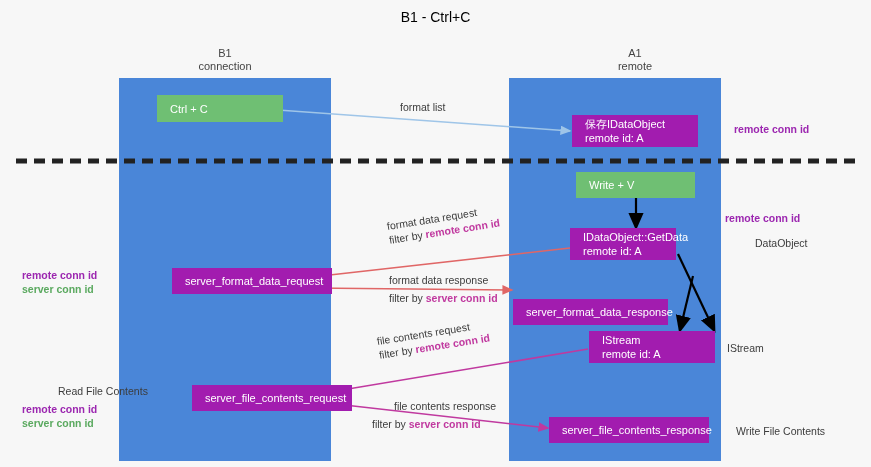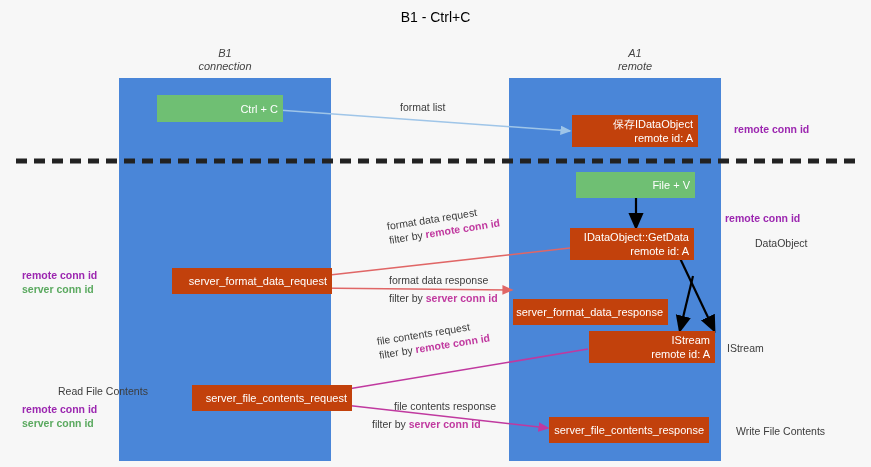--- a/index.html
+++ b/index.html
@@ -25,50 +25,49 @@
   }
   .lane-b1 { left: 119px; top: 78px; width: 212px; height: 383px; }
   .lane-a1 { left: 509px; top: 78px; width: 212px; height: 383px; }
 
   .col-head {
     position: absolute;
     text-align: center;
     font-size: 11px;
     color: #444;
     line-height: 13px;
-    font-style: italic;
   }
   .col-head-b1 { left: 150px; top: 47px; width: 150px; }
   .col-head-a1 { left: 560px; top: 47px; width: 150px; }
 
   .title {
     position: absolute;
     left: 0; top: 8px;
     width: 871px;
     text-align: center;
     font-size: 14px;
     color: #000000;
     line-height: 19px;
   }
 
   .box {
     position: absolute;
     box-sizing: border-box;
     display: flex;
     flex-direction: column;
-    align-items: flex-end;
+    align-items: flex-start;
     justify-content: center;
     color: #ffffff;
     font-size: 11px;
     line-height: 14px;
     text-align: center;
-    padding: 2px 5px;
+    padding: 2px 13px;
   }
   .box-green { background: #6fbf73; }
-  .box-orange { background: #c2410c; }
+  .box-orange { background: #a21caf; }
 
   .note {
     position: absolute;
     font-size: 10.5px;
     line-height: 14px;
     color: #3c3c3c;
     white-space: nowrap;
   }
   .note.c-purple { color: #9c27b0; font-weight: bold; }
   .note.c-green  { color: #5aa95f; font-weight: bold; }
@@ -152,24 +151,24 @@
   <div class="box box-green" style="left:157px; top:95px; width:126px; height:27px;">
     <span>Ctrl + C</span>
   </div>
 
   <div class="box box-orange" style="left:572px; top:115px; width:126px; height:32px;">
     <span>保存IDataObject</span>
     <span>remote id: A</span>
   </div>
 
   <div class="box box-green" style="left:576px; top:172px; width:119px; height:26px;">
-    <span>File + V</span>
-  </div>
-
-  <div class="box box-orange" style="left:570px; top:228px; width:124px; height:32px;">
+    <span>Write + V</span>
+  </div>
+
+  <div class="box box-orange" style="left:570px; top:228px; width:106px; height:32px;">
     <span>IDataObject::GetData</span>
     <span>remote id: A</span>
   </div>
 
   <div class="box box-orange" style="left:152px; top:268px; width:160px; height:26px;margin-left:20px;">
     <span>server_format_data_request</span>
   </div>
 
   <div class="box box-orange" style="left:513px; top:277px; width:155px; height:26px;margin-top:22px;">
     <span>server_format_data_response</span>

